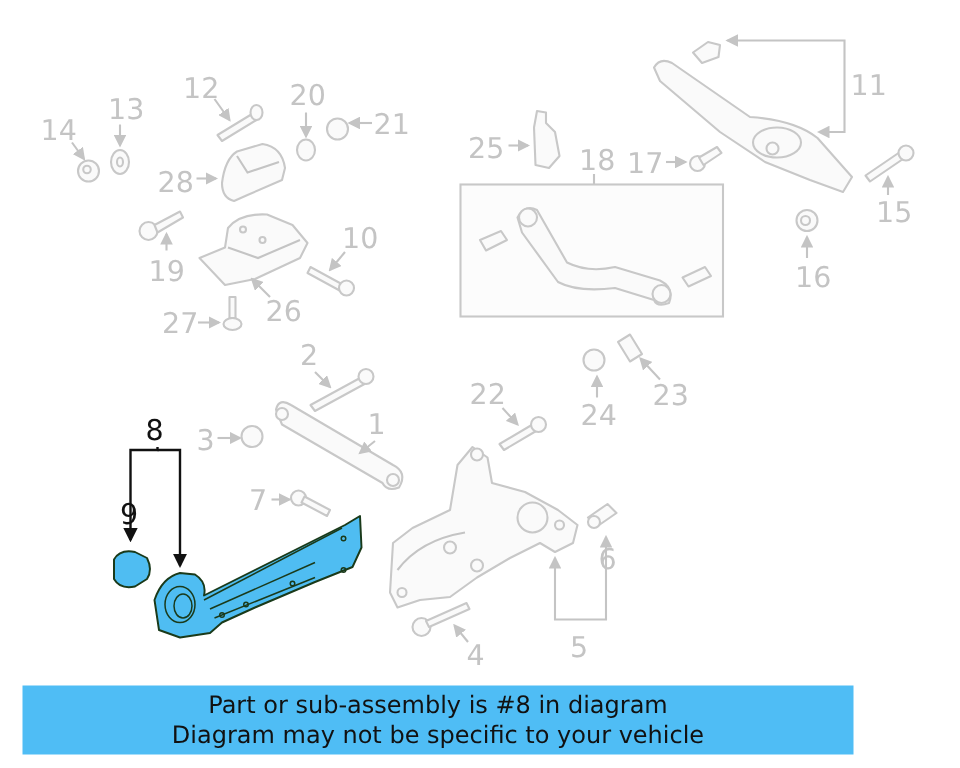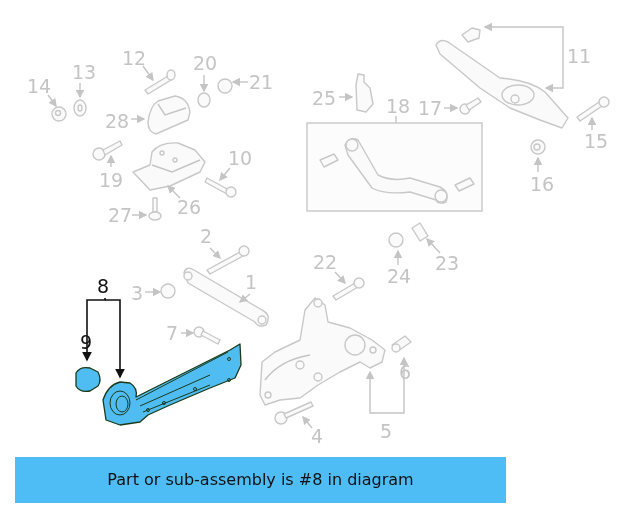--- a/index.html
+++ b/index.html
@@ -6,21 +6,21 @@
   body { width: 640px; height: 512px; position: relative; overflow: hidden;
          font-family: "DejaVu Sans", sans-serif; }
   #diagram { position: absolute; left: 0; top: 0; width: 640px; height: 455px; }
   .lbl { font-family: "DejaVu Sans", sans-serif; font-size: 19px; fill: #c4c4c4; }
   .lbl-dark { font-family: "DejaVu Sans", sans-serif; font-size: 19px; fill: #111111; }
   .part { fill: #fafafa; stroke: #c8c8c8; stroke-width: 1.4; stroke-linejoin: round; }
   .ln { stroke: #c4c4c4; stroke-width: 1.4; fill: none; }
   .ln-dark { stroke: #111111; stroke-width: 1.6; fill: none; }
   .hl { fill: #4fbdf2; stroke: #1a3a1a; stroke-width: 1.3; stroke-linejoin: round; }
   .hl-detail { fill: none; stroke: #1a3a1a; stroke-width: 1; }
-  #banner { position: absolute; left: 15px; top: 457px; width: 491px; height: 46px;
+  #banner { position: absolute; left: 15px; top: 457px; width: 554px; height: 46px;
             background: #4fbdf5; color: #111111; text-align: center;
             font-family: "DejaVu Sans", sans-serif; font-size: 16px; line-height: 20px;
             display: flex; flex-direction: column; justify-content: center; align-items: center; }
 </style>
 </head>
 <body>
 
 <svg id="diagram" viewBox="0 0 640 455" xmlns="http://www.w3.org/2000/svg">
   <defs>
     <marker id="ah" markerWidth="6" markerHeight="6" refX="5" refY="3" orient="auto">
@@ -238,13 +238,14 @@
     <circle class="hl-detail" cx="148" cy="410" r="1.5"></circle>
     <circle class="hl-detail" cx="164" cy="403" r="1.5"></circle>
     <circle class="hl-detail" cx="195" cy="389" r="1.5"></circle>
     <circle class="hl-detail" cx="229" cy="359" r="1.5"></circle>
     <circle class="hl-detail" cx="229" cy="380" r="1.5"></circle>
   </g>
 </svg>
 
 <div id="banner">
   <div>Part or sub-assembly is #8 in diagram</div>
+  <div>Diagram may not be specific to your vehicle</div>
 </div>
 
 </body></html>

